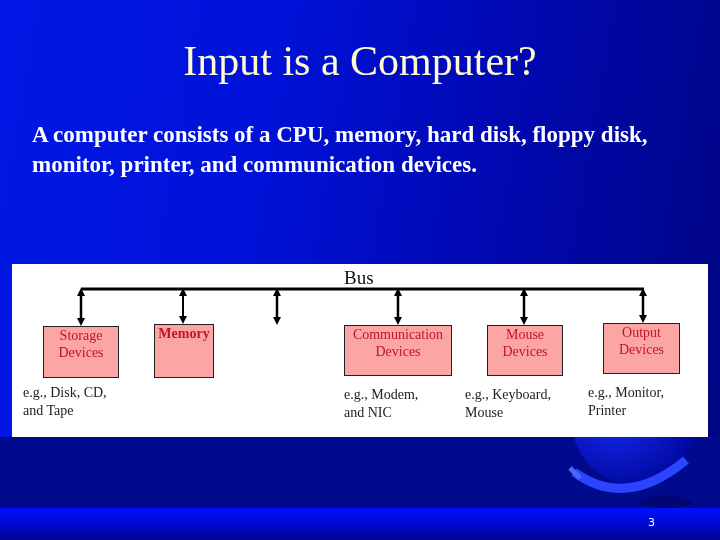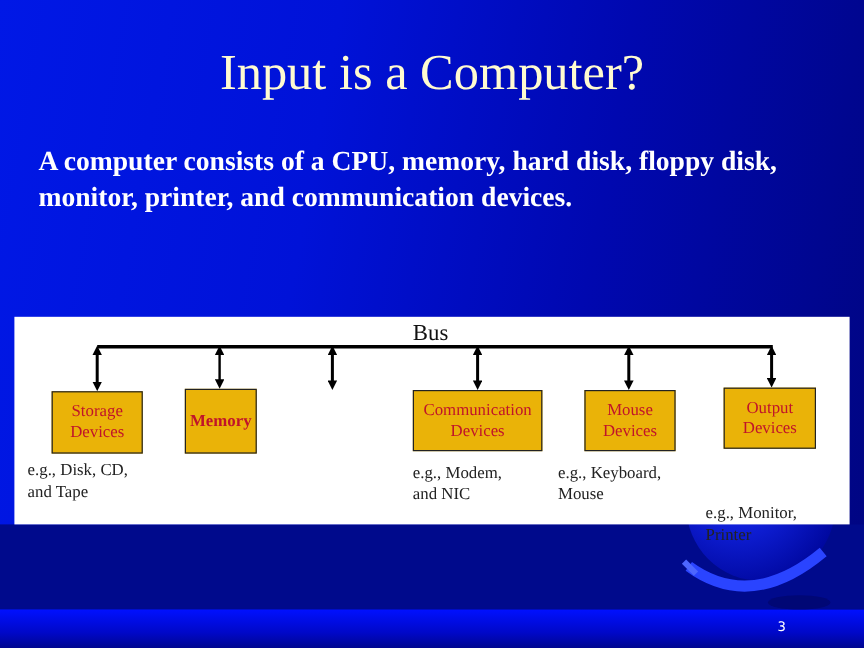--- a/index.html
+++ b/index.html
@@ -29,22 +29,22 @@
     }
     .diagram {
       position: absolute; left: 12px; top: 264px; width: 696px; height: 173px;
       background: #ffffff;
     }
     .diagram svg { position: absolute; left: 0; top: 0; }
     .bus-label {
       position: absolute; left: 332px; top: 3px; font-size: 19px; color: #111;
     }
     .box {
-      position: absolute; border: 1.5px solid #222; background: #eab308;
-      display: flex; align-items: center; justify-content: center; text-align: center;
+      position: absolute; border: 1.5px solid #222; background: #fca5a5;
+      display: flex; justify-content: center; text-align: center;
       color: #c0142a; font-size: 14px; line-height: 17px; box-sizing: border-box;
     }
     .example {
       position: absolute; text-align: left; color: #222; font-size: 14px; line-height: 18px;
     }
     .page-number {
       position: absolute; left: 648px; top: 516px; font-family: "DejaVu Sans", sans-serif;
       font-size: 11px; color: #ffffff;
     }
   </style>
@@ -130,19 +130,19 @@
     <div>e.g., Keyboard,</div>
       <div>Mouse</div>
   </div>
 
   <div class="box" style="left:591px; top:59px; width:77px; height:51px;">
     <div>
         <div>Output</div>
         <div>Devices</div>
       </div>
   </div>
-  <div class="example" style="left:576px; top:120px; width:110px;margin-top:36px;">
+  <div class="example" style="left:576px; top:120px; width:110px;">
     <div>e.g., Monitor,</div>
       <div>Printer</div>
   </div>
 </div>
 
 <div class="page-number">3</div>
 
 </body></html>

